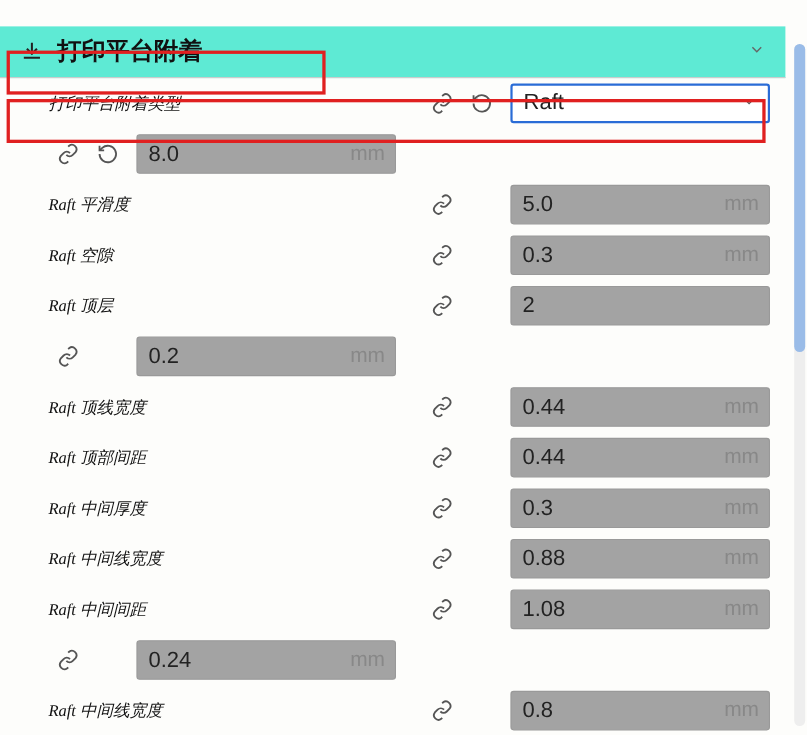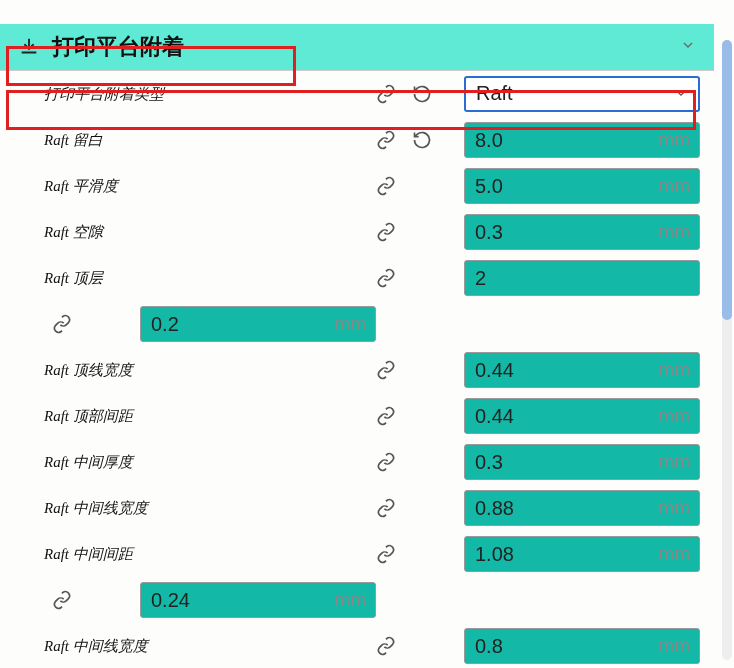--- a/index.html
+++ b/index.html
@@ -58,31 +58,31 @@
       margin: 0 6px;
       display: flex;
       align-items: center;
       justify-content: center;
       color: #444;
     }
     .icon-link svg, .icon-reset svg { width: 20px; height: 20px; }
     .input-wrap {
       position: relative;
       width: 236px;
-      margin-left: 24px;
+      margin-left: 8px;
     }
     .text-input {
       width: 100%;
       height: 36px;
       border: 1px solid #999;
       border-radius: 3px;
       padding: 4px 50px 4px 10px;
       font-size: 20px;
       font-family: inherit;
-      background: #14b8a6;
+      background: #a3a3a3;
       color: #222;
     }
     .select-input {
       width: 100%;
       height: 36px;
       border: 2px solid #2a6cd6;
       border-radius: 3px;
       padding: 4px 36px 4px 10px;
       font-size: 20px;
       background: #fff;
@@ -177,21 +177,20 @@
           </svg>
         </span>
         <div class="input-wrap">
           <div class="select-input">Raft</div>
           <span class="dropdown-chevron"><svg width="14" height="14" viewBox="0 0 24 24" fill="none" stroke="#555" stroke-width="2">
               <path d="M6 9l6 6 6-6"></path>
             </svg></span>
         </div>
       </div>
       <div class="row">
-        <span class="label">Raft 留白</span>
         <span class="icon-link">
           <svg viewBox="0 0 24 24" fill="none" stroke="#555" stroke-width="2">
             <path d="M10 13a5 5 0 0 0 7 0l3-3a5 5 0 0 0-7-7l-1 1"></path>
             <path d="M14 11a5 5 0 0 0-7 0l-3 3a5 5 0 0 0 7 7l1-1"></path>
           </svg>
         </span>
         <span class="icon-reset">
           <svg viewBox="0 0 24 24" fill="none" stroke="#555" stroke-width="2">
             <path d="M3 12a9 9 0 1 0 3-6.7L3 8"></path>
             <path d="M3 3v5h5"></path>

